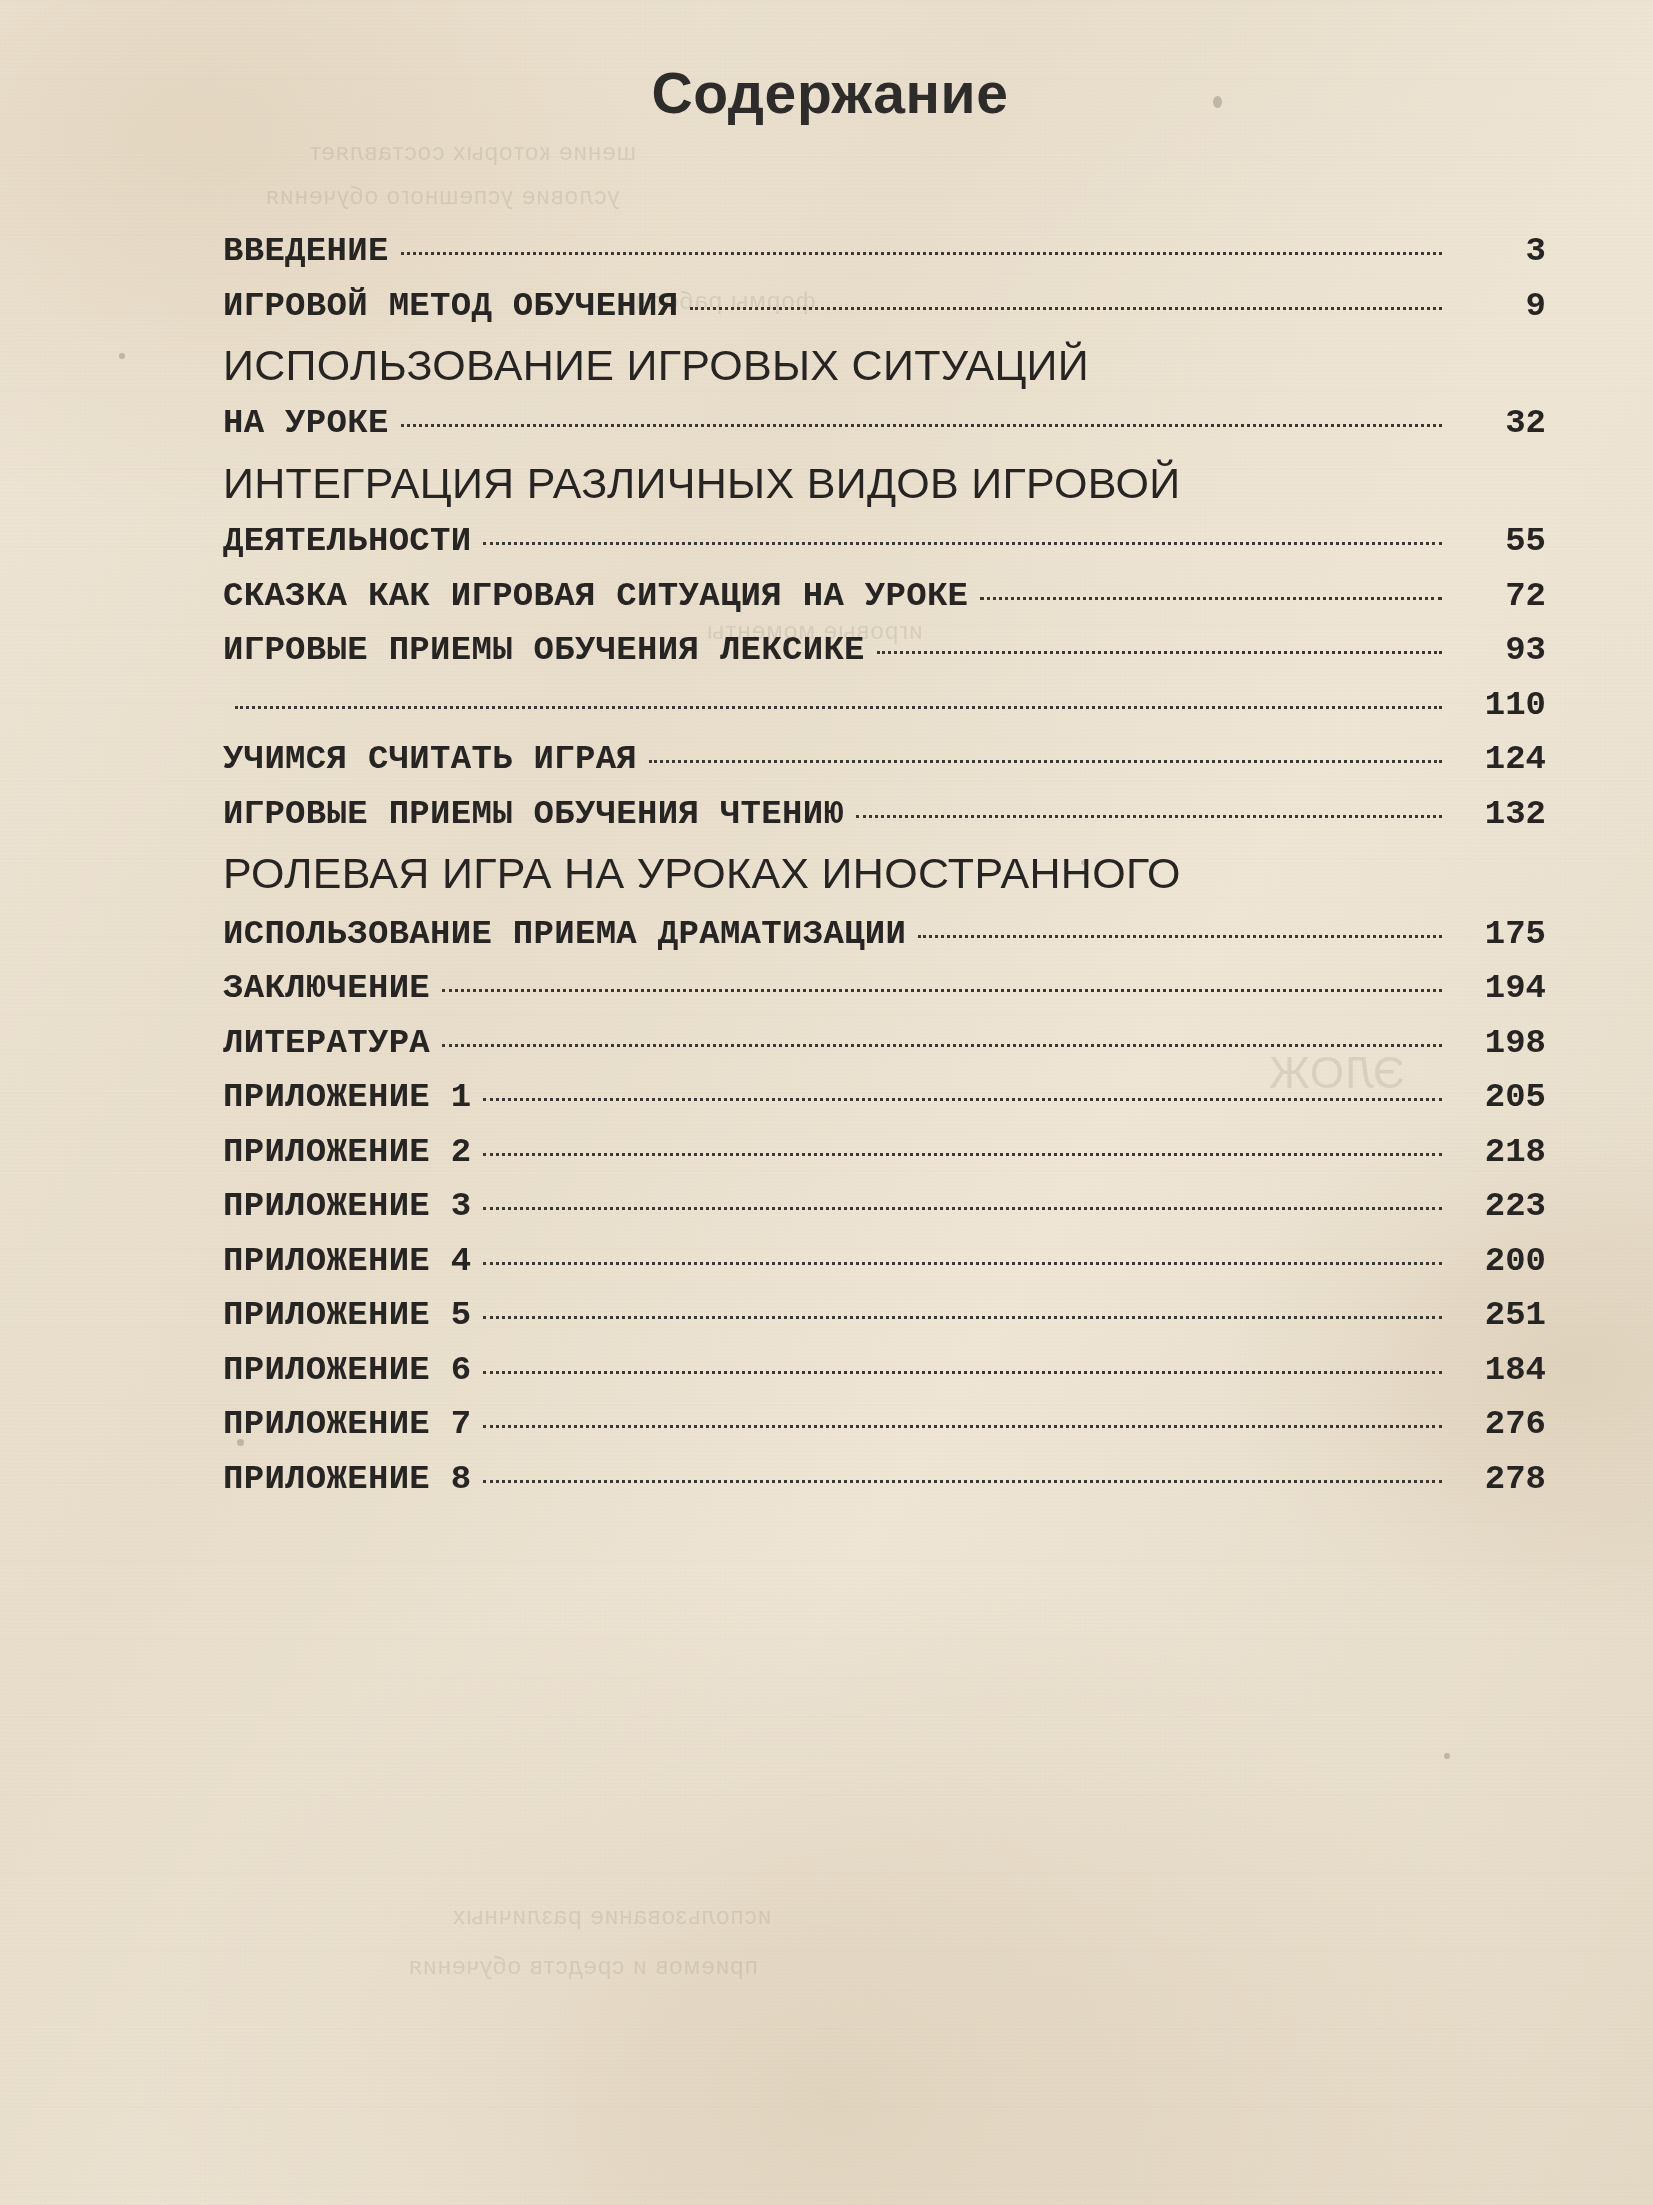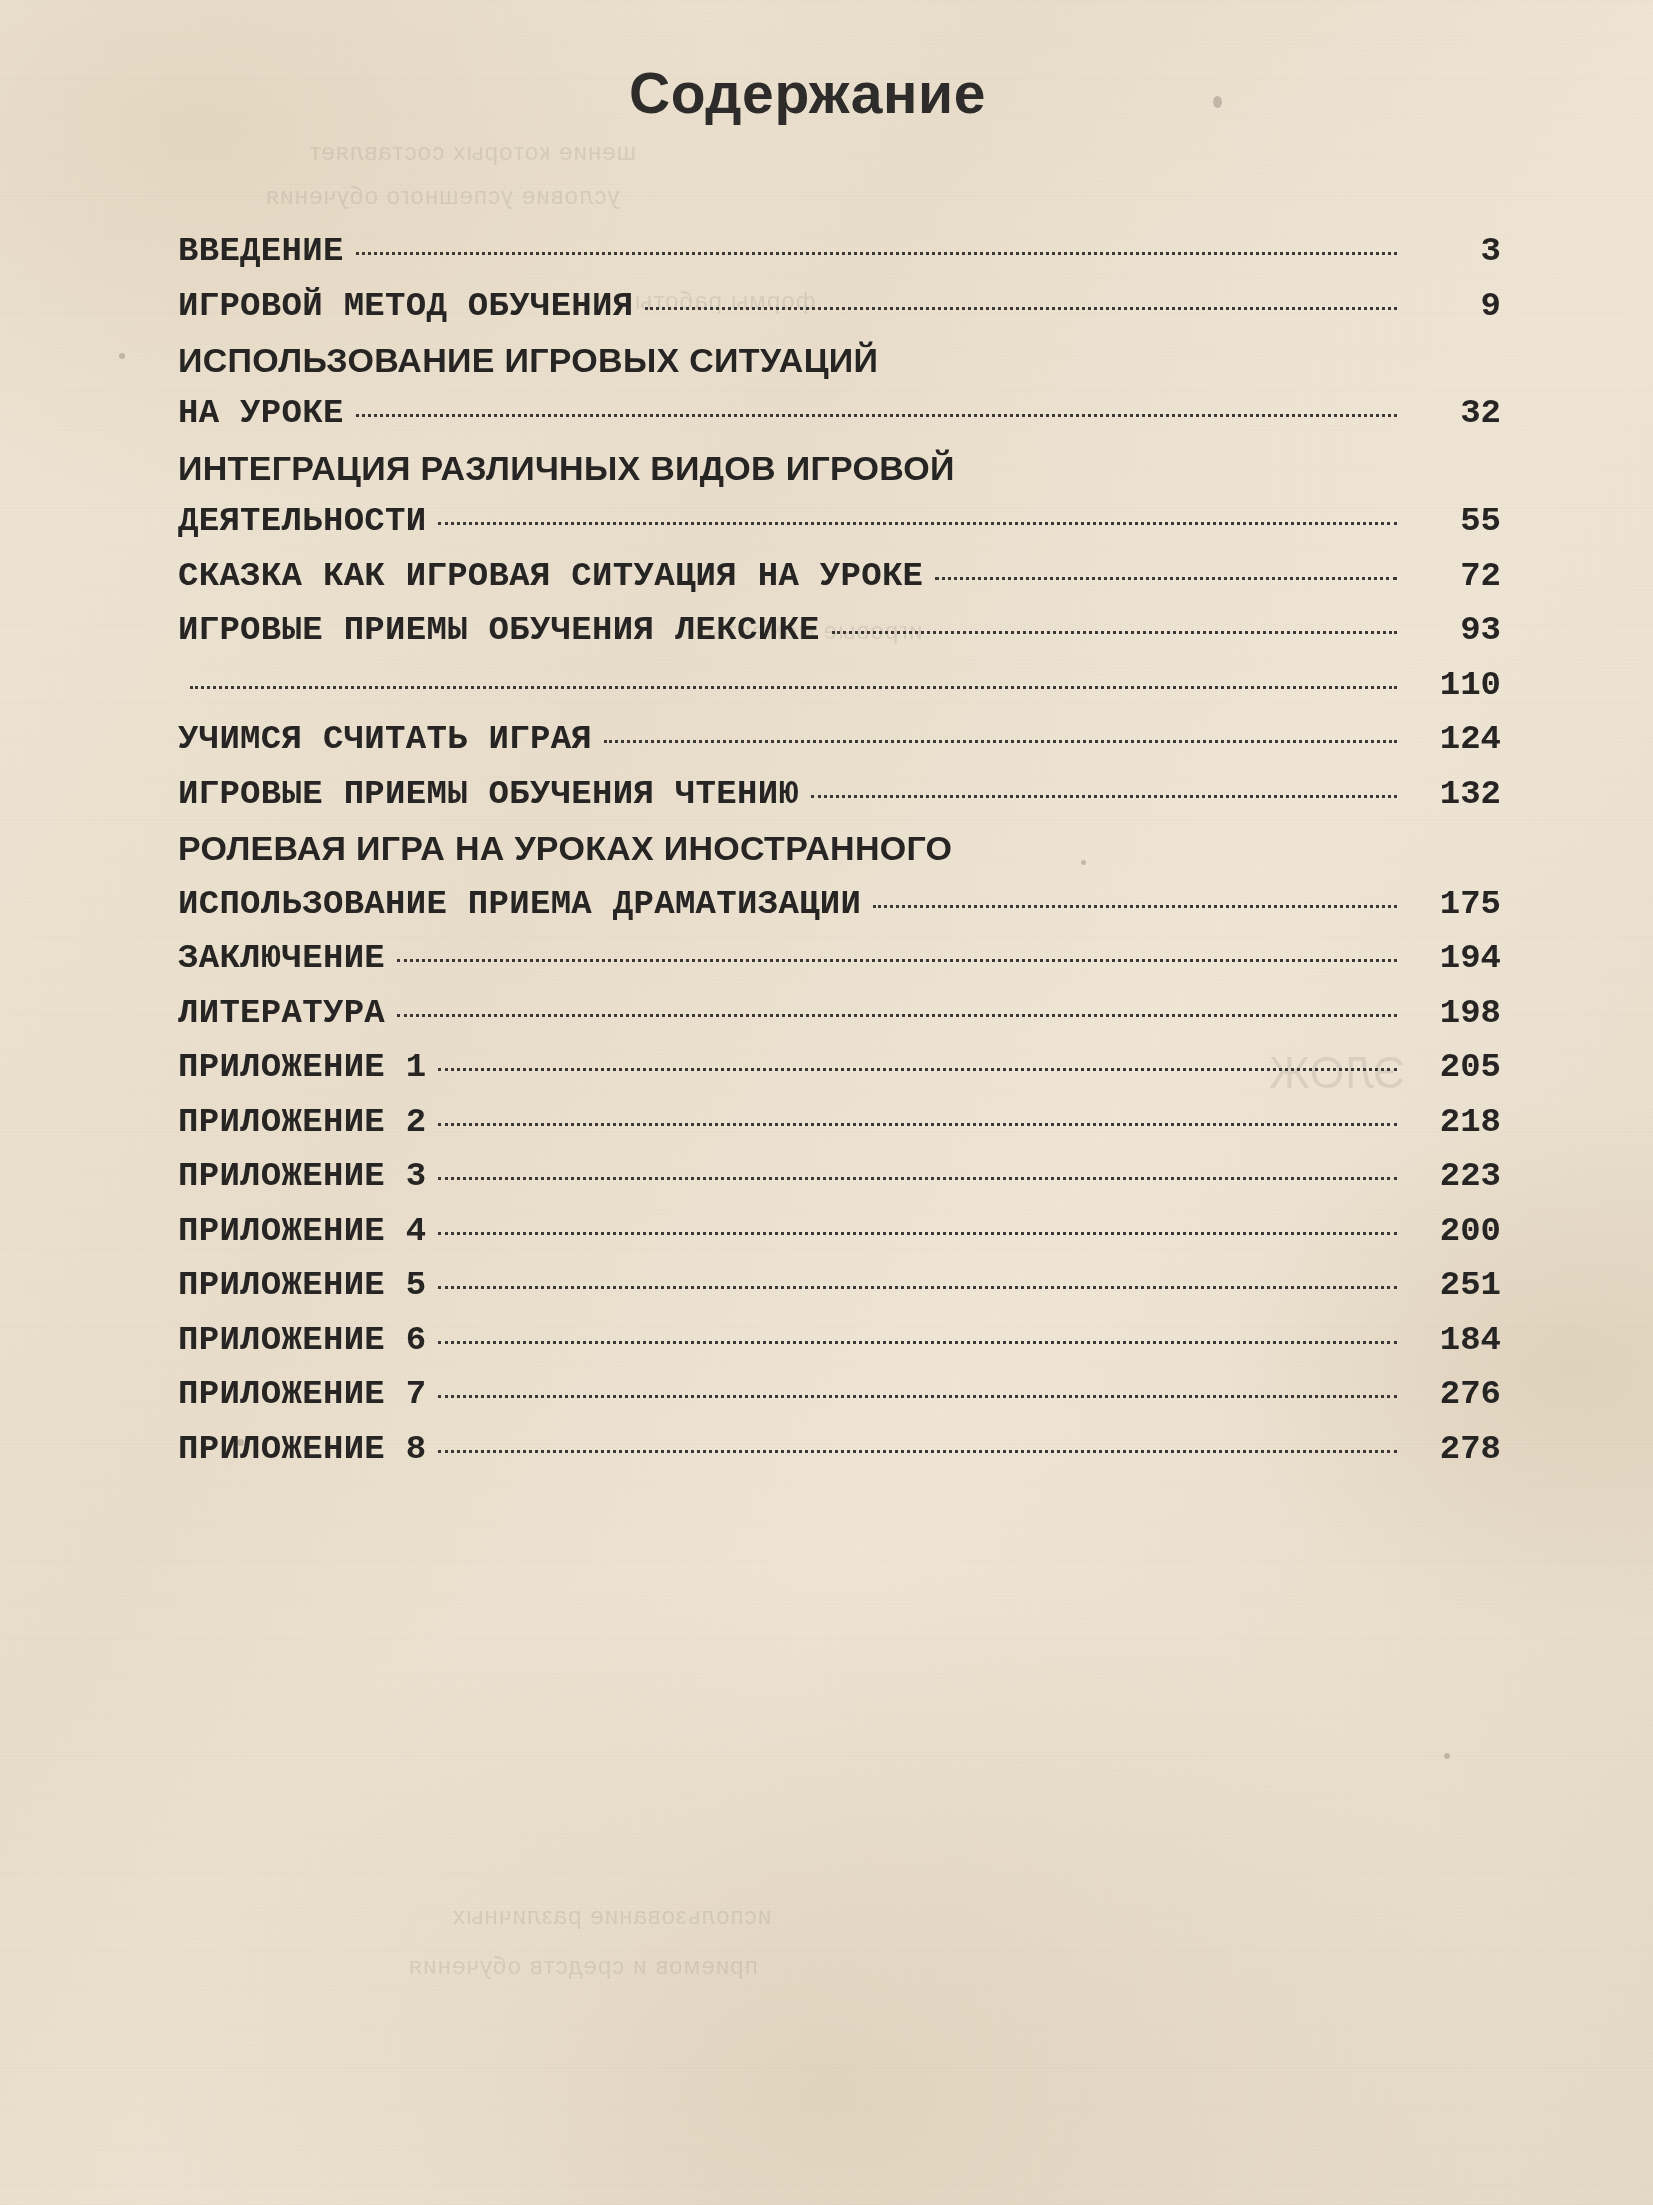--- a/index.html
+++ b/index.html
@@ -49,20 +49,21 @@
     position: absolute;
     background: rgba(96,88,76,0.30);
     border-radius: 50%;
     pointer-events: none;
   }
 
   .page {
     position: absolute;
     inset: 0;
     padding: 15px;
+    margin-left: 45px;
   }
 
   .toc-title {
     position: absolute;
     top: 60px;
     left: 0;
     width: 100%;
     text-align: center;
     font-size: 57px;
     font-weight: 700;
@@ -112,22 +113,22 @@
     font-size: 34px;
     font-weight: 700;
     color: #262524;
     width: 94px;
     text-align: right;
     flex: 0 0 auto;
   }
 
   
   .toc-line-first {
-    font-size: 34px;
-    font-weight: 700;
+    font-size: 43px;
+    font-weight: 400;
     color: #262524;
     letter-spacing: 0.3px;
     white-space: nowrap;
     text-transform: uppercase;
     margin-bottom: 14.3px;
   }
 
   .appendix .toc-label,
   .appendix .toc-page {
     font-weight: 700;

